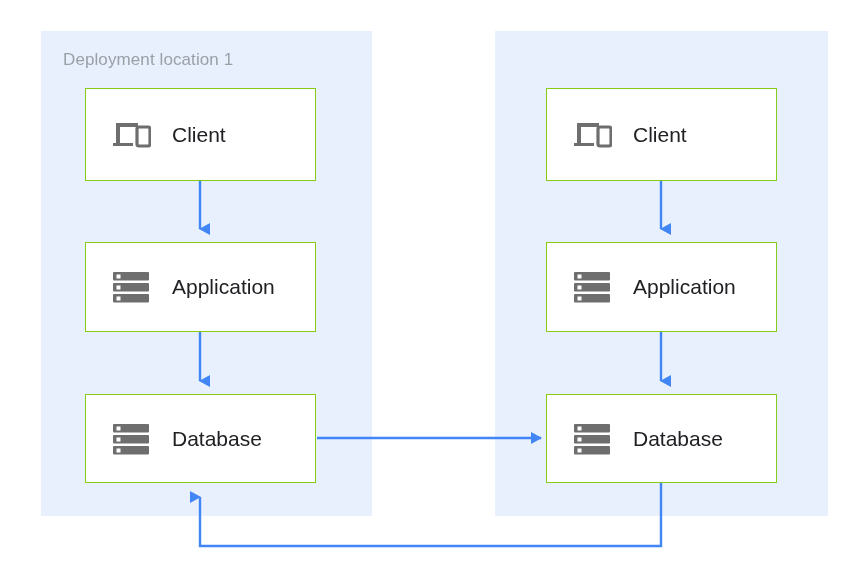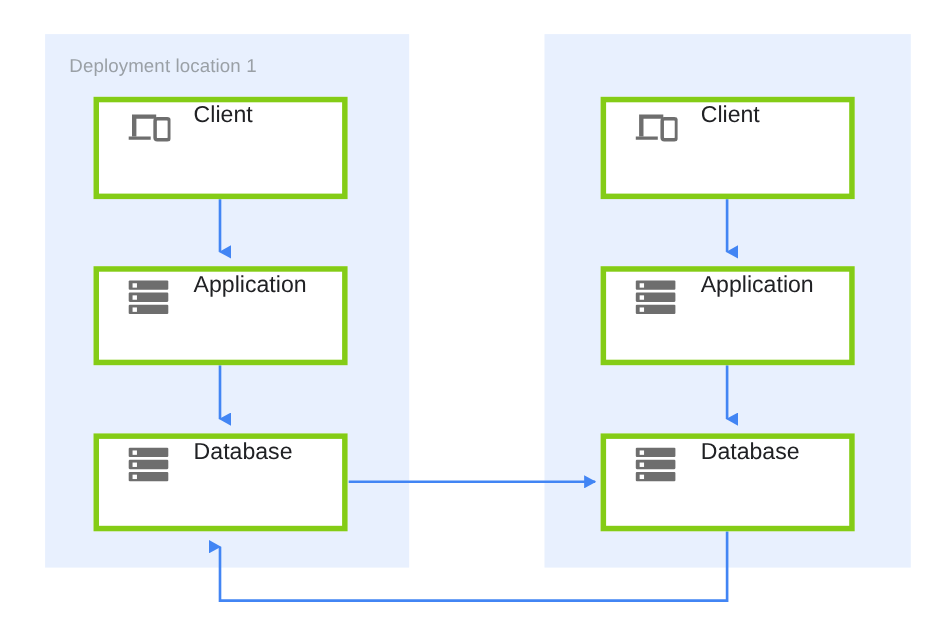--- a/index.html
+++ b/index.html
@@ -26,23 +26,24 @@
     position: absolute;
     color: #9aa0a6;
     font-size: 17px;
     line-height: 20px;
     letter-spacing: 0.1px;
     white-space: nowrap;
   }
   .node {
     position: absolute;
     background: #ffffff;
-    border: 5px solid #84cc16;
+    border: 1px solid #84cc16;
     box-sizing: border-box;
     display: flex;
+    align-items: center;
   }
   .node-icon {
     flex: 0 0 auto;
     width: 46px;
     height: 46px;
     margin-left: 22px;
     display: flex;
     align-items: center;
     justify-content: center;
   }

